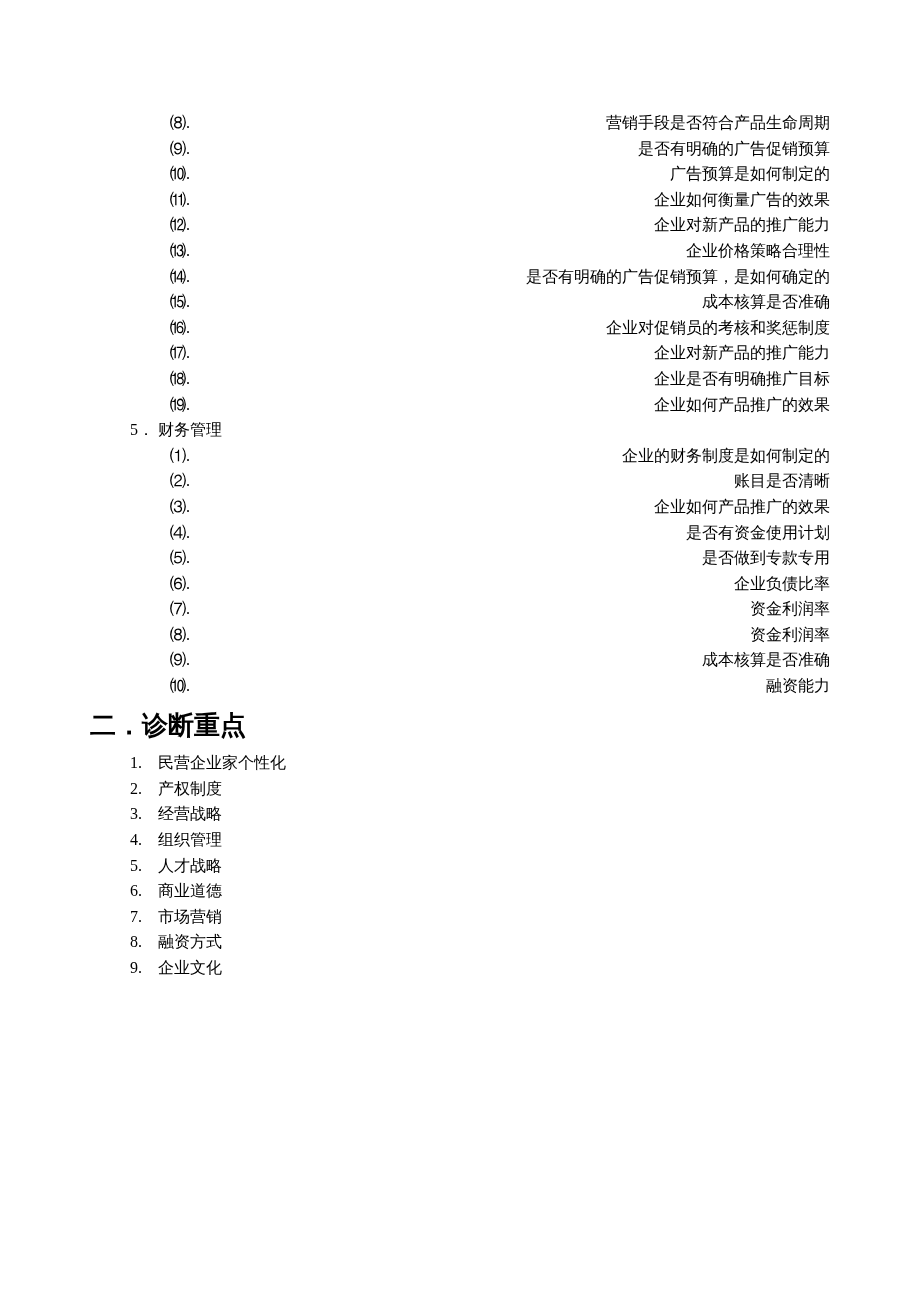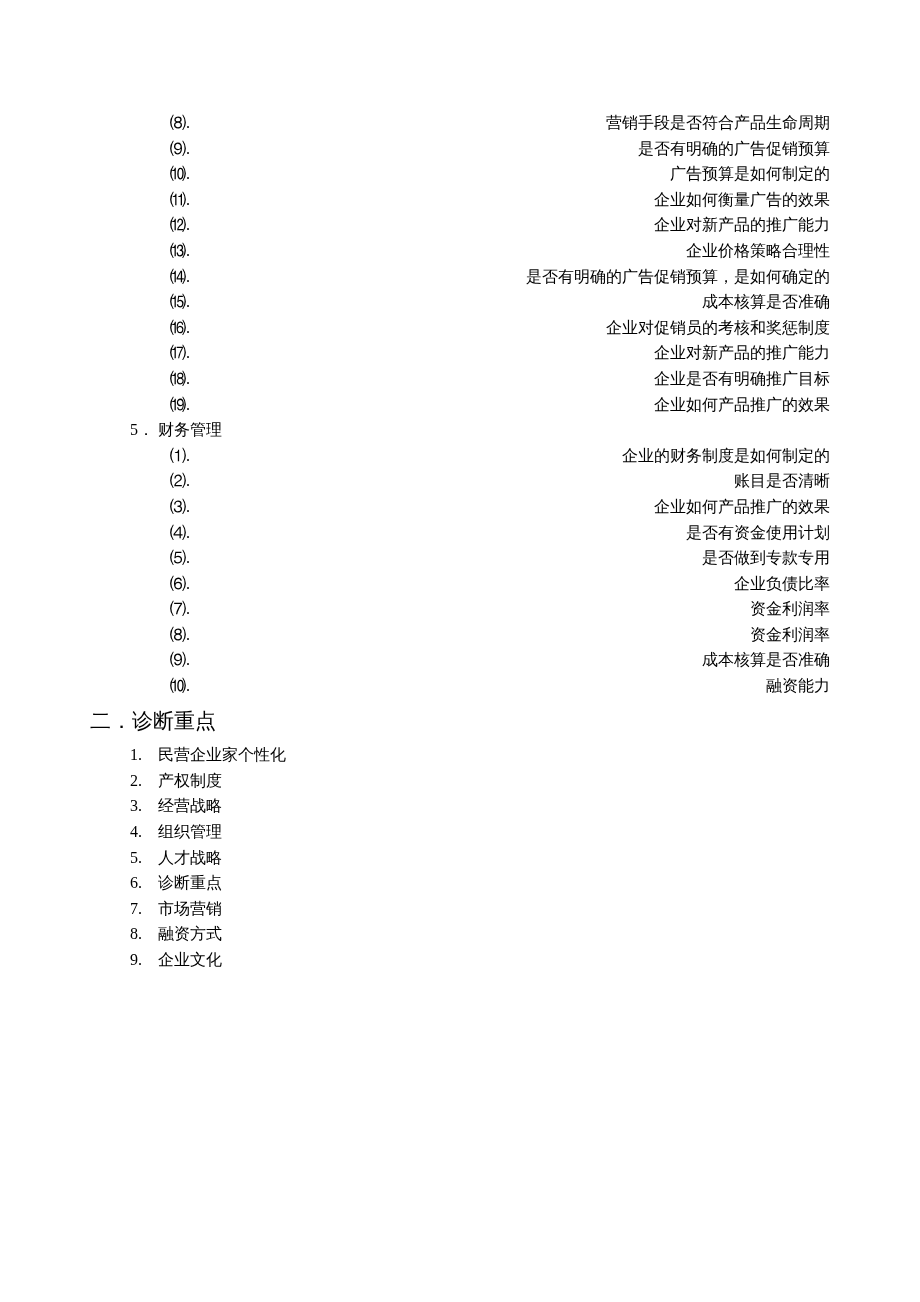--- a/index.html
+++ b/index.html
@@ -40,22 +40,22 @@
       margin-bottom: 0;
     }
     .num-marker {
       width: 28px;
       flex-shrink: 0;
     }
     .num-content {
       flex: 1;
     }
     .section-title {
-      font-size: 21px;
-      font-weight: normal;
+      font-size: 26px;
+      font-weight: bold;
       margin-top: 6px;
       margin-bottom: 4px;
     }
   </style>
 </head>
 <body>
 
 <div class="paren-list" id="top-list">
     <div class="paren-item">
       <span class="paren-marker">⑻.</span>
@@ -175,21 +175,21 @@
     <div class="num-item">
       <span class="num-marker">4.</span>
       <span class="num-content">组织管理</span>
     </div>
     <div class="num-item">
       <span class="num-marker">5.</span>
       <span class="num-content">人才战略</span>
     </div>
     <div class="num-item">
       <span class="num-marker">6.</span>
-      <span class="num-content">诊断重点</span>
+      <span class="num-content">商业道德</span>
     </div>
     <div class="num-item">
       <span class="num-marker">7.</span>
       <span class="num-content">市场营销</span>
     </div>
     <div class="num-item">
       <span class="num-marker">8.</span>
       <span class="num-content">融资方式</span>
     </div>
     <div class="num-item">

